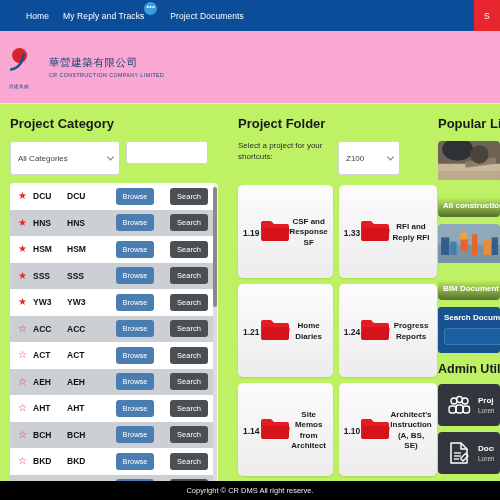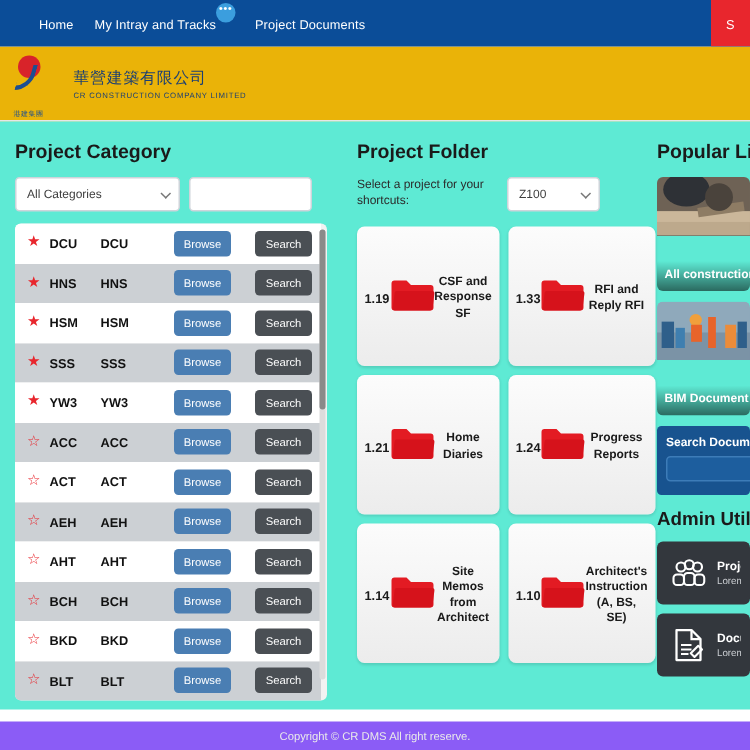--- a/index.html
+++ b/index.html
@@ -54,22 +54,22 @@
     padding: 0 8px 0 10px;
     min-width: 26px;
     overflow: hidden;
   }
   .nav-right span {
     color:#fff; font-size:8.5px; white-space: nowrap;
   }
 
   
   .logobar {
-    height: 50px;
-    background: #eab308;
+    height: 73px;
+    background: #f9a8d4;
     display: flex;
     align-items: center;
     padding-left: 8px;
     border-bottom: 1px solid #e6e6e6;
   }
   .logo-mark { width: 36px; height: 44px; position: relative; flex: none; }
   .logo-dot {
     position:absolute; left:4px; top:3px;
     width: 15px; height: 15px; border-radius: 50%;
     background: #d8232a;
@@ -95,39 +95,39 @@
   }
   .logo-en {
     font-size: 5.2px; color: #1c3f73; letter-spacing: .5px;
     margin-top: 2px; white-space: nowrap;
   }
 
   
   .content {
     display: flex;
     height: 392px;
-    background: #5eead4;
+    background: #bef264;
     padding: 12px 0 0 0;
     justify-content: center;
   }
   .col { padding: 0 10px; }
   .col-left { width: 228px; }
   .col-mid { width: 200px; }
   .col-right { width: 72px; padding-right: 0; }
 
   .col-title {
     font-size: 13px; font-weight: bold; color: #1a1a1a;
     margin-bottom: 10px; white-space: nowrap;
   }
 
   
   .filter-row { display: flex; gap: 6px; margin-bottom: 8px; }
   .select-box {
     position: relative;
-    height: 23px;
+    height: 34px;
     border: 1px solid #ced4da;
     border-radius: 3px;
     background: #fff;
     display: flex; align-items: center;
     padding: 0 16px 0 7px;
     font-size: 8px; color: #3d3d3d;
     cursor: pointer;
   }
   .select-box.cat { width: 110px; }
   .chev {
@@ -249,36 +249,36 @@
     cursor: pointer;
   }
   .admin-ico { width: 30px; flex: none; display:flex; align-items:center; justify-content:center;}
   .admin-txt { margin-left: 4px; overflow: hidden; }
   .admin-t1 { color:#fff; font-size: 8px; font-weight: bold; white-space: nowrap;}
   .admin-t2 { color:#c9ccd0; font-size: 6.5px; margin-top: 2px; white-space: nowrap;}
 
   
   .footer {
     position: absolute; left:0; right:0; bottom:0;
-    height: 19px; background: #8b5cf6;
+    height: 19px; background: #000000;
     display:flex; align-items:center; justify-content:center;
   }
   .footer span { color:#eaeaea; font-size: 7.5px; }
 </style>
 </head>
 <body>
 
 <div id="app">
 
   <div class="navbar">
     <div class="nav-item">
       <span>Home</span>
     </div>
     <div class="nav-item spaced">
-      <span>My Intray and Tracks</span>
+      <span>My Reply and Tracks</span>
       <span class="nav-badge">•••</span>
     </div>
     <div class="nav-item">
       <span>Project Documents</span>
     </div>
     <div class="nav-right">
       <span>S</span>
     </div>
   </div>
 

